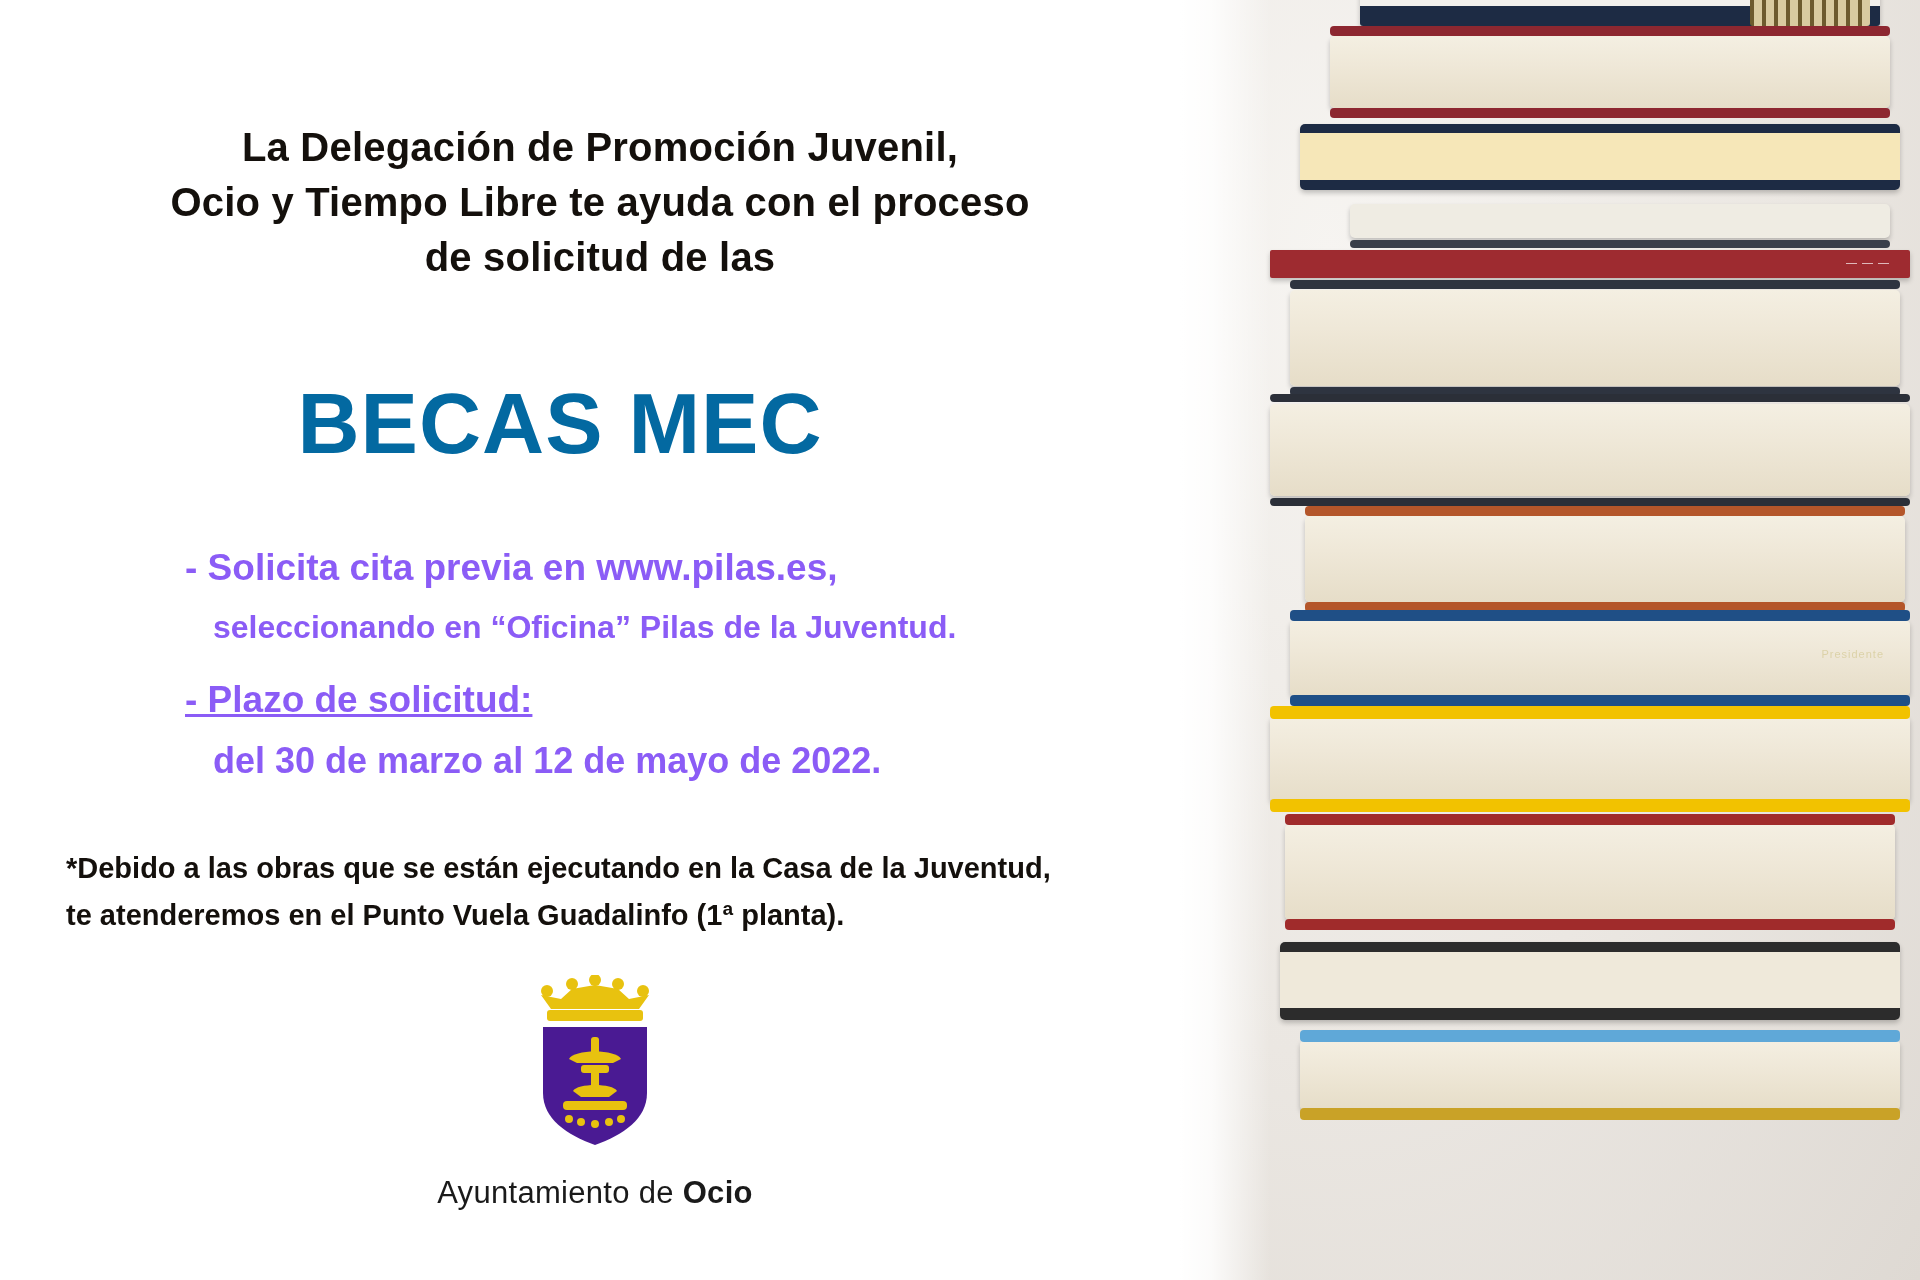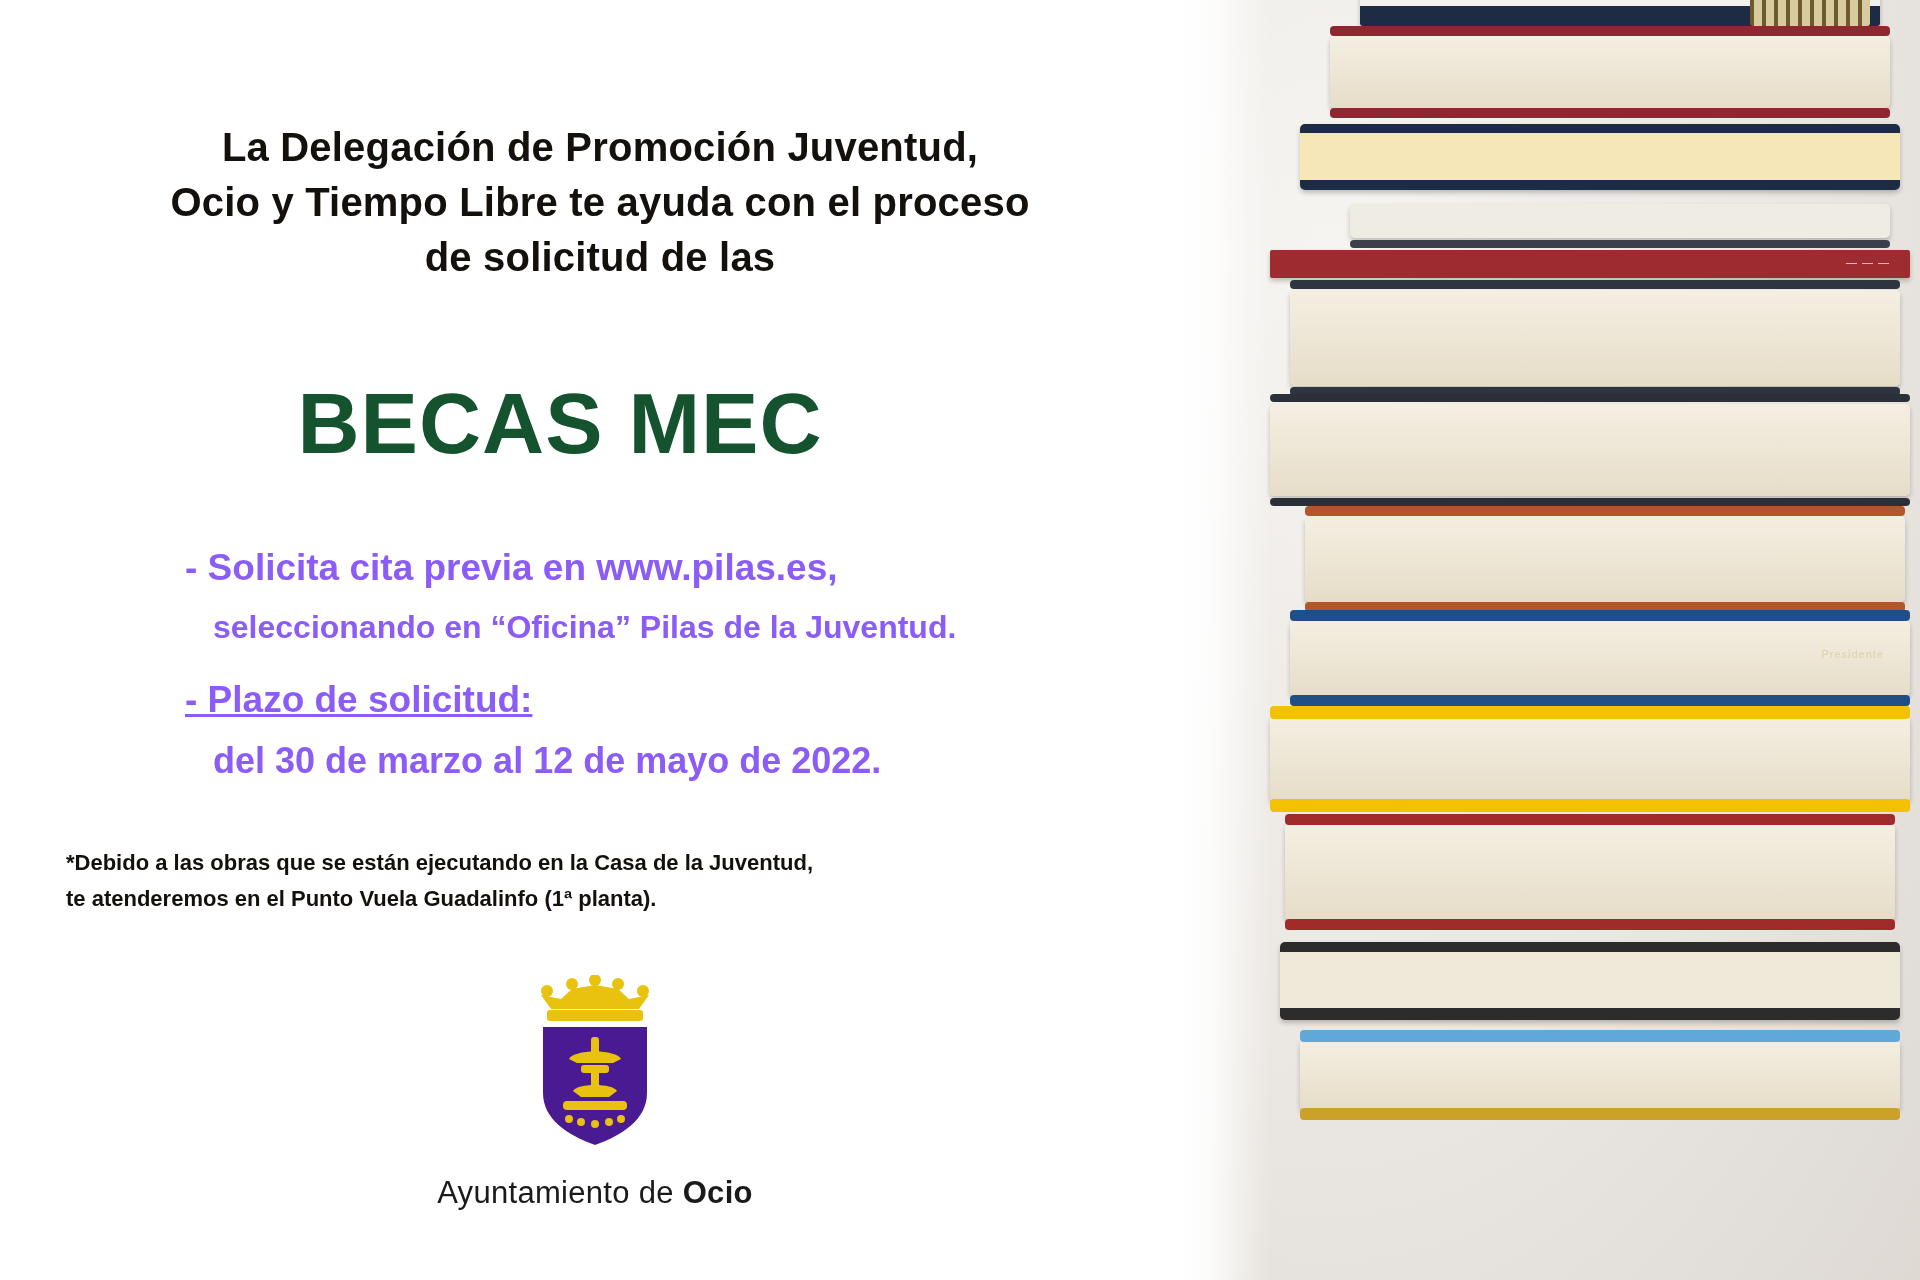--- a/index.html
+++ b/index.html
@@ -90,21 +90,21 @@
     letter-spacing: 0.2px;
   }
   .headline .l { display: block; }
 
   .title {
     position: absolute;
     top: 380px;
     left: 60px;
     width: 1000px;
     text-align: center;
-    color: #14532d;
+    color: #0369a1;
     font-weight: bold;
     font-size: 86px;
     letter-spacing: 1px;
     line-height: 1;
   }
 
   .bullets {
     position: absolute;
     top: 545px;
     left: 185px;
@@ -136,21 +136,21 @@
     line-height: 1.25;
     margin: 0 0 0 28px;
   }
 
   .note {
     position: absolute;
     top: 845px;
     left: 66px;
     width: 1120px;
     color: #14100c;
-    font-size: 22px;
+    font-size: 29px;
     font-weight: bold;
     line-height: 1.62;
   }
   .note .l { display: block; }
   .note .l2 { }
 
   
   .crest {
     position: absolute;
     top: 975px;
@@ -237,21 +237,21 @@
         <div class="cover-top" style="background:#5fa8d8;height:12px;"></div>
         <div class="cover-bot" style="background:#c9a227;height:12px;"></div>
       </div>
 
     </div>
   </div>
 
   <div class="content">
 
     <div class="headline">
-      <span class="l">La Delegación de Promoción Juventud,</span>
+      <span class="l">La Delegación de Promoción Juvenil,</span>
       <span class="l">Ocio y Tiempo Libre te ayuda con el proceso</span>
       <span class="l">de solicitud de las</span>
     </div>
 
     <div class="title">BECAS MEC</div>
 
     <div class="bullets">
       <p class="b-main">- Solicita cita previa en www.pilas.es,</p>
       <p class="b-sub">seleccionando en “Oficina” Pilas de la Juventud.</p>
       <p class="b-main2">- Plazo de solicitud:</p>

